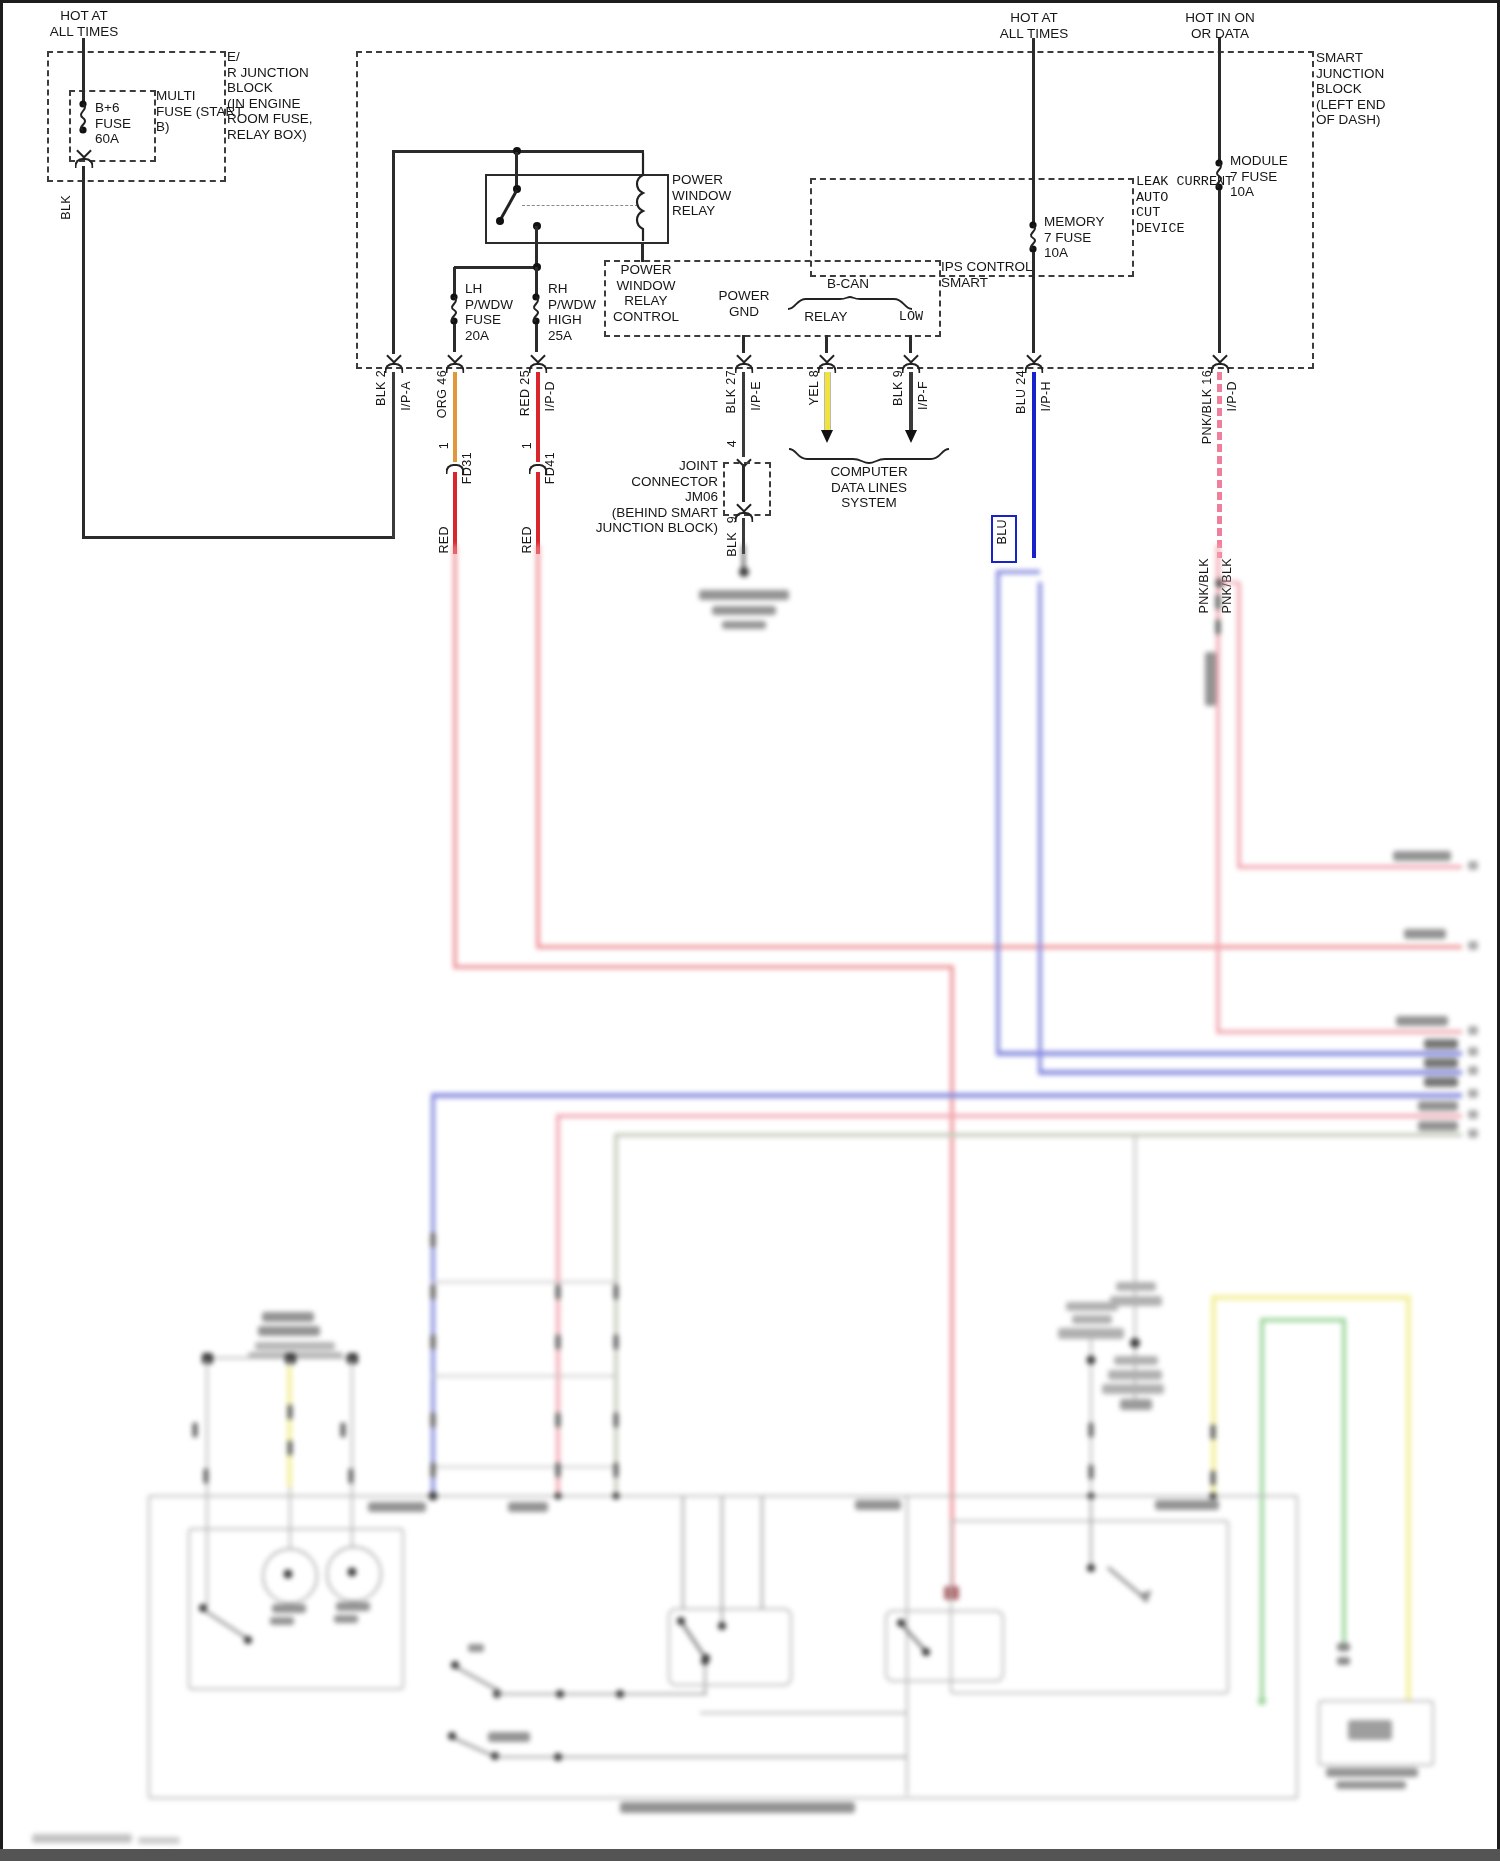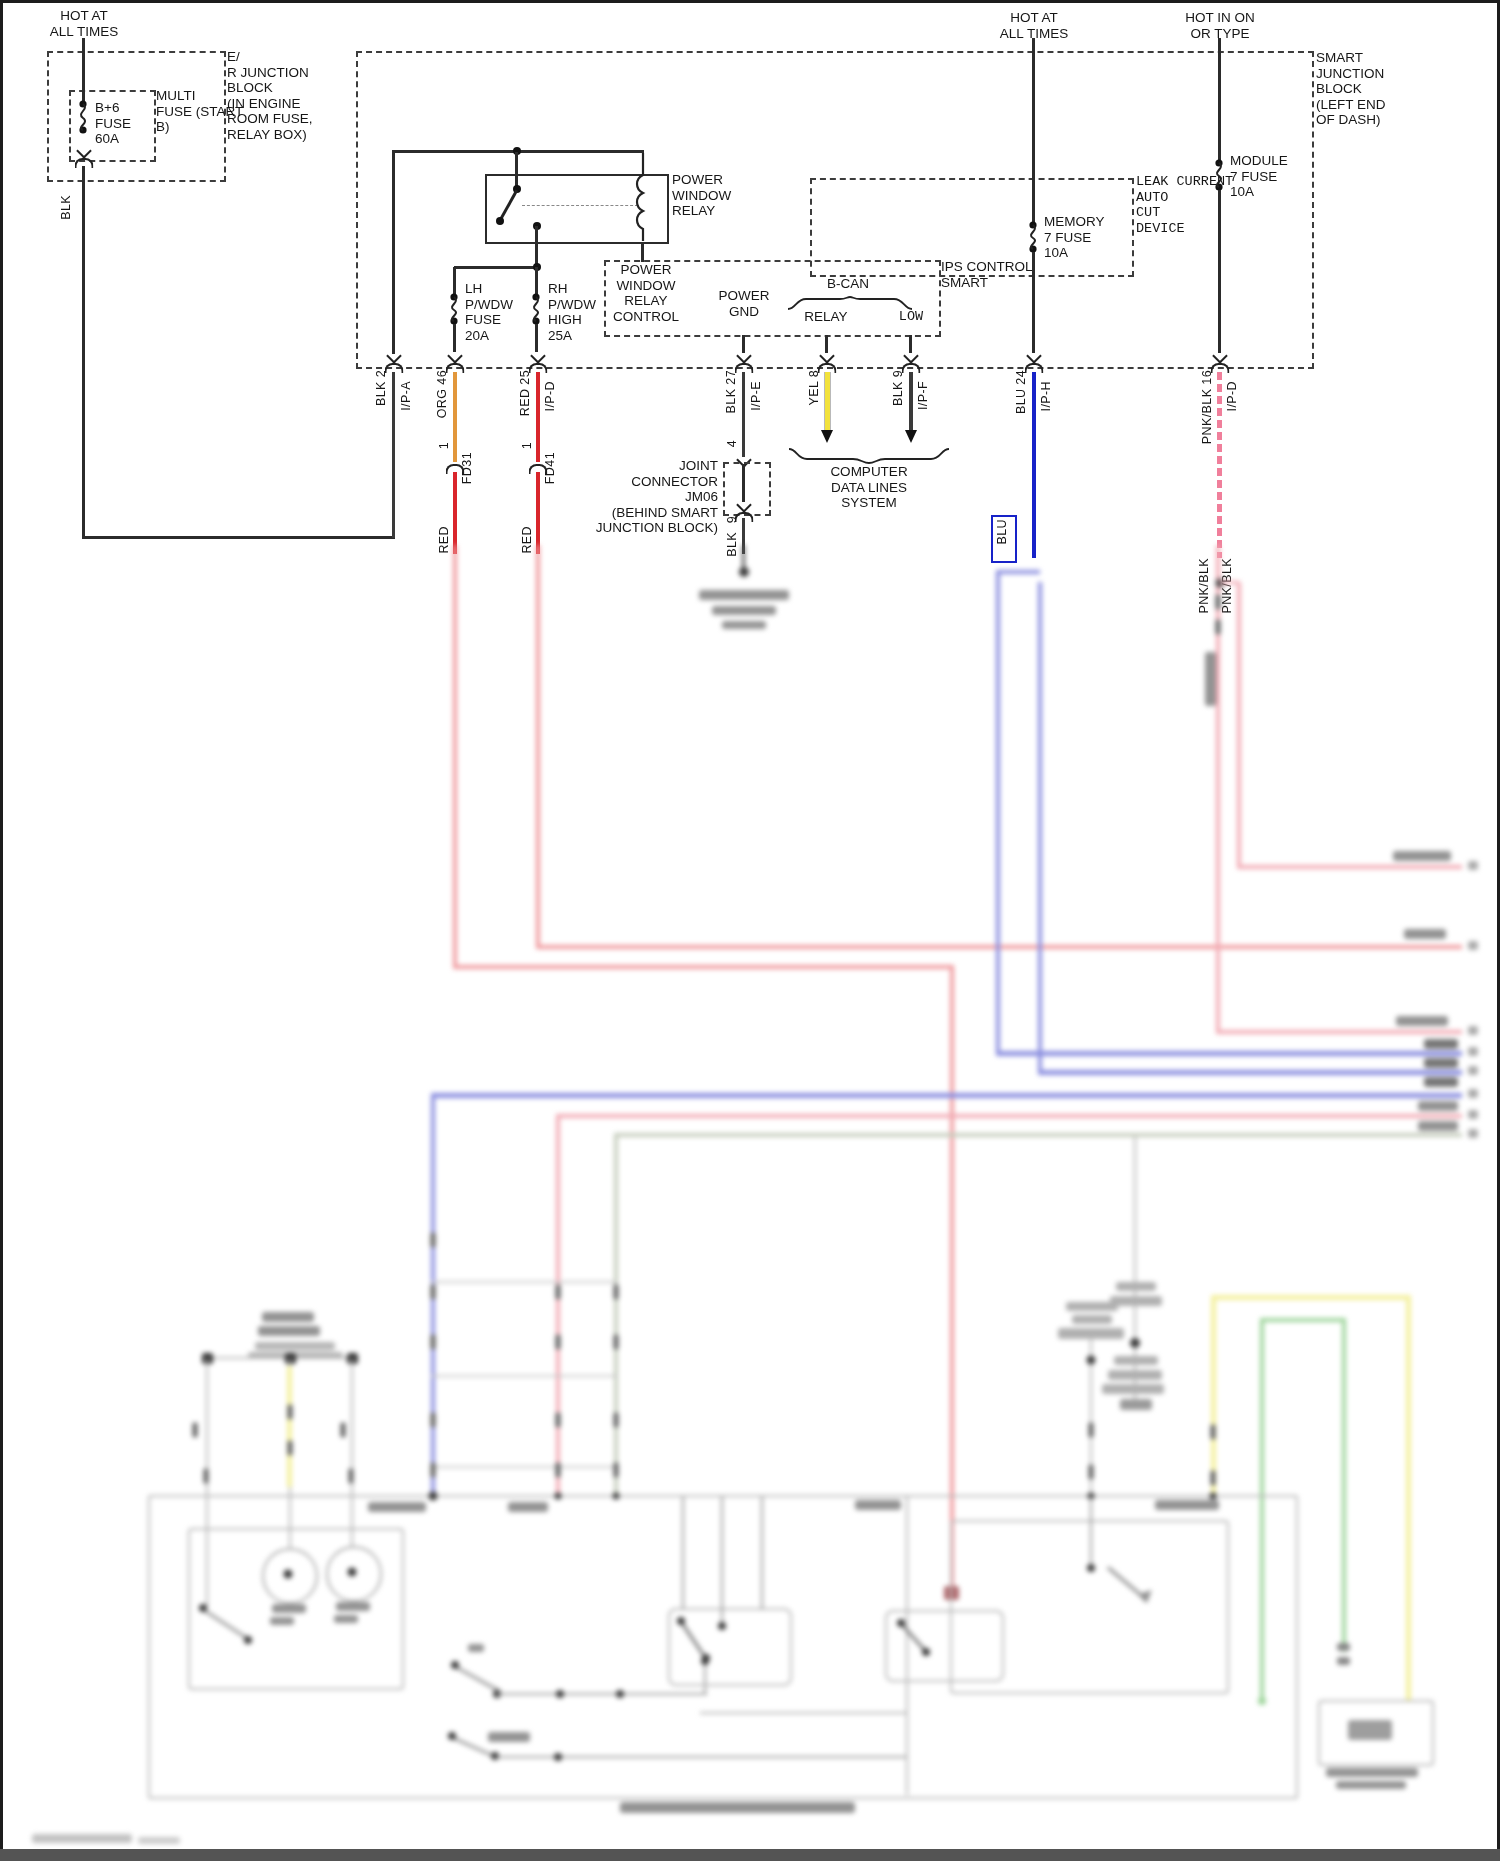--- a/index.html
+++ b/index.html
@@ -40,21 +40,21 @@
 </head>
 <body>
 
 <div class="page">
 
   <div class="lbl ctr" style="left:84px;top:8px;">HOT AT
 ALL TIMES</div>
   <div class="lbl ctr" style="left:1034px;top:10px;">HOT AT
 ALL TIMES</div>
   <div class="lbl ctr" style="left:1220px;top:10px;">HOT IN ON
-OR TYPE</div>
+OR DATA</div>
 
   <div class="dbox" style="left:47px;top:51px;width:175px;height:127px;"></div>
   <div class="dbox" style="left:69px;top:90px;width:83px;height:68px;"></div>
   <div class="lbl" style="left:227px;top:49px;">E/
 R JUNCTION
 BLOCK
 (IN ENGINE
 ROOM FUSE,
 RELAY BOX)</div>
   <div class="lbl" style="left:156px;top:88px;">MULTI

